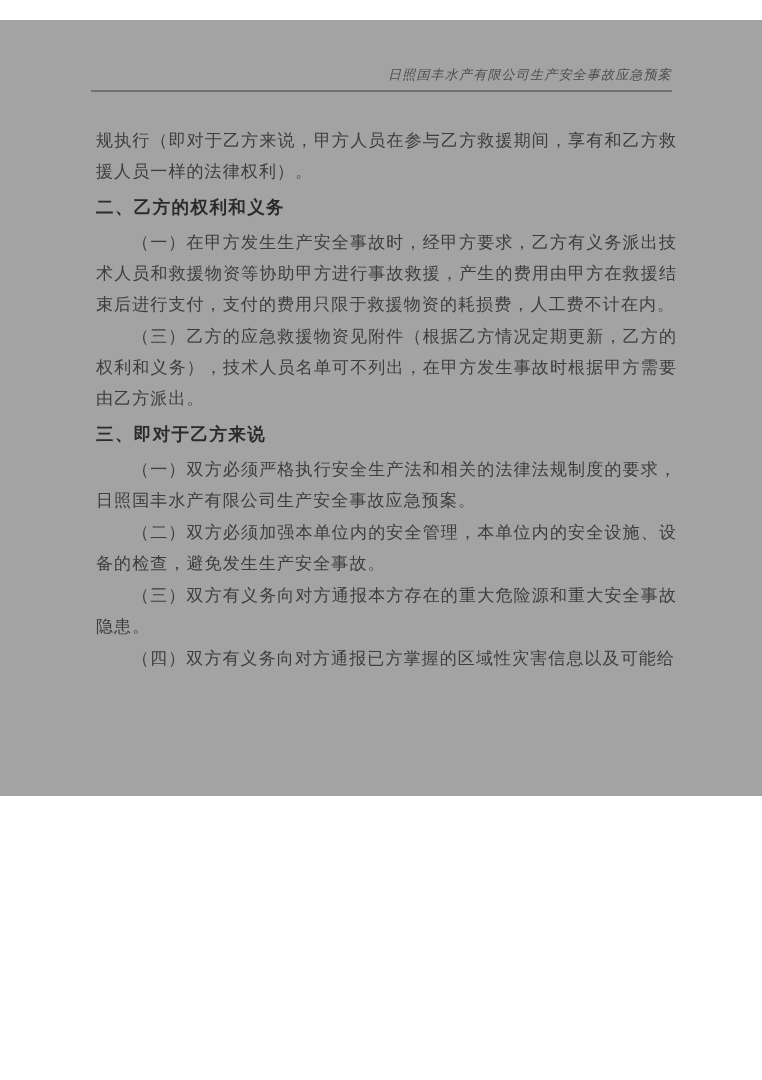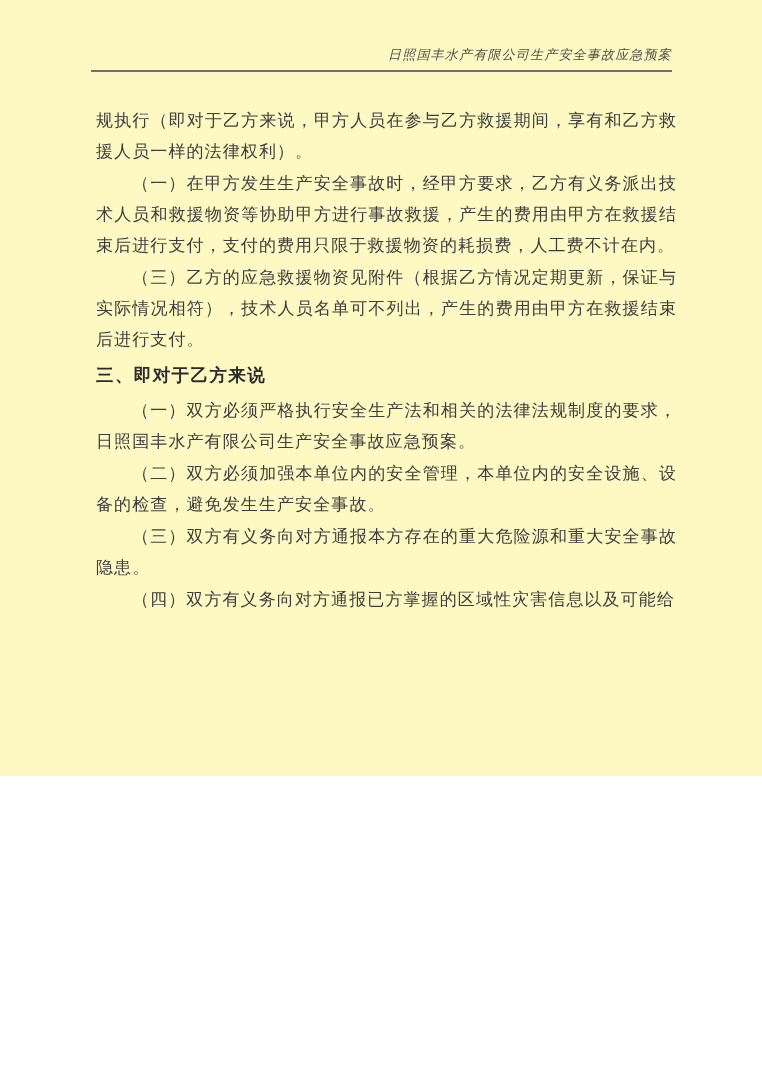--- a/index.html
+++ b/index.html
@@ -4,23 +4,24 @@
 <style>
   html, body {
     margin: 0;
     padding: 0;
     background: #ffffff;
   }
   .page {
     position: relative;
     width: 762px;
     height: 776px;
-    background: #fef9c3;
+    background: #a3a3a3;
     font-family: "Liberation Serif", "DejaVu Serif", serif;
     overflow: hidden;
+    margin-top: 20px;
   }
   .running-head {
     position: absolute;
     top: 46px;
     left: 91px;
     width: 581px;
     text-align: right;
     font-size: 13px;
     font-style: italic;
     color: #4c4c4c;
@@ -78,25 +79,26 @@
 <div class="page">
 
   <div class="running-head">日照国丰水产有限公司生产安全事故应急预案</div>
 
   <div class="head-rule"></div>
 
   <div class="body-text">
 
     <p class="para no-indent">规执行（即对于乙方来说，甲方人员在参与乙方救援期间，享有和乙方救援人员一样的法律权利）。</p>
 
+    <p class="sec-heading">二、乙方的权利和义务</p>
 
     <p class="para">（一）在甲方发生生产安全事故时，经甲方要求，乙方有义务派出技术人员和救援物资等协助甲方进行事故救援，产生的费用由甲方在救援结束后进行支付，支付的费用只限于救援物资的耗损费，人工费不计在内。</p>
 
 
-    <p class="para">（三）乙方的应急救援物资见附件（根据乙方情况定期更新，保证与实际情况相符），技术人员名单可不列出，产生的费用由甲方在救援结束后进行支付。</p>
+    <p class="para">（三）乙方的应急救援物资见附件（根据乙方情况定期更新，乙方的权利和义务），技术人员名单可不列出，在甲方发生事故时根据甲方需要由乙方派出。</p>
 
 
 
     <p class="sec-heading">三、即对于乙方来说</p>
 
     <p class="para">（一）双方必须严格执行安全生产法和相关的法律法规制度的要求，日照国丰水产有限公司生产安全事故应急预案。</p>
 
     <p class="para">（二）双方必须加强本单位内的安全管理，本单位内的安全设施、设备的检查，避免发生生产安全事故。</p>
 
     <p class="para">（三）双方有义务向对方通报本方存在的重大危险源和重大安全事故隐患。</p>

